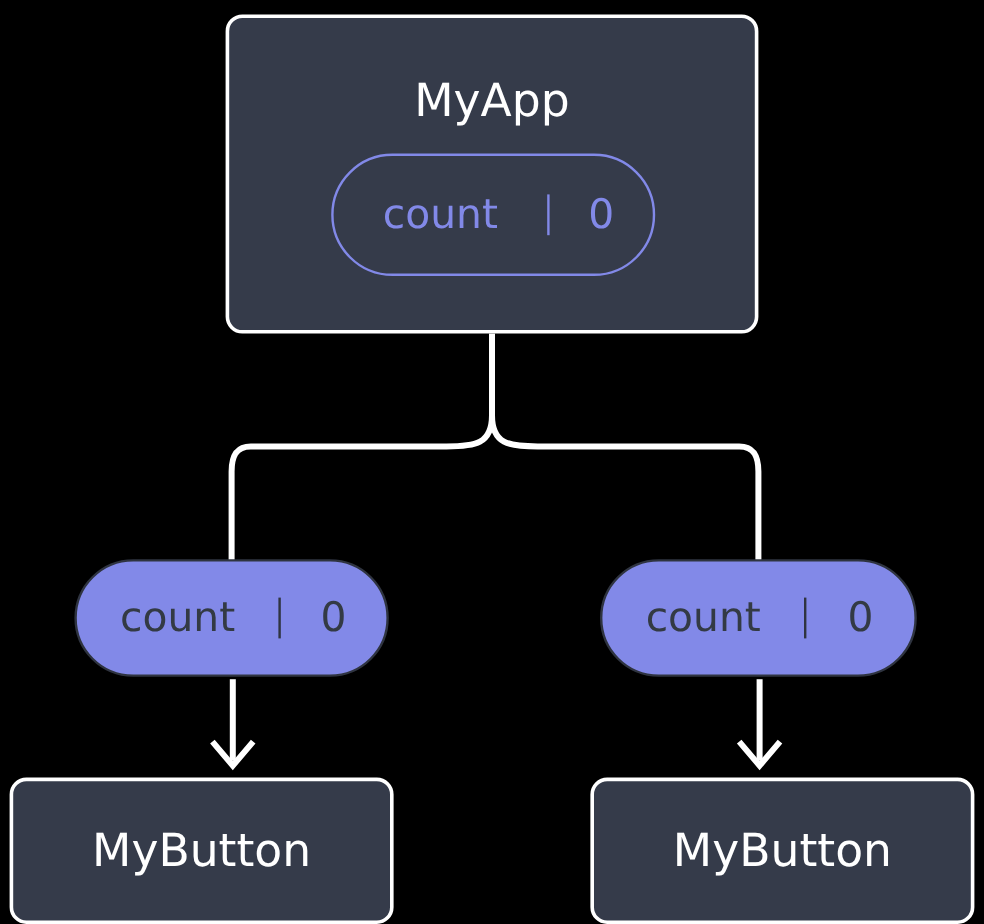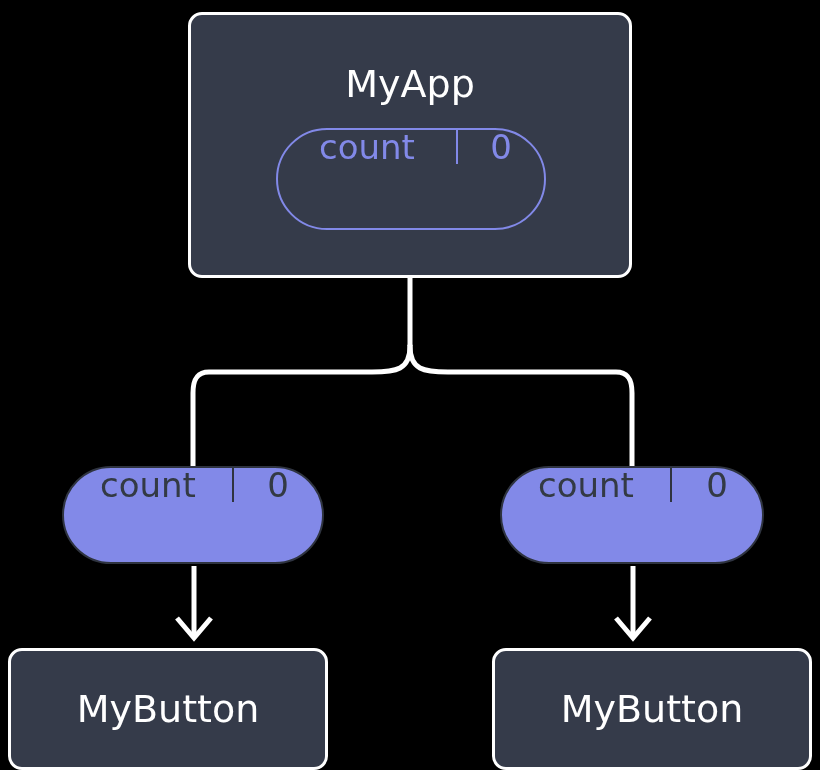--- a/index.html
+++ b/index.html
@@ -60,21 +60,21 @@
     top: 648px;
     width: 320px;
     height: 122px;
     justify-content: center;
   }
   
   .pill {
     position: absolute;
     box-sizing: border-box;
     display: flex;
-    align-items: flex-start;
+    align-items: center;
     border-radius: 999px;
     overflow: hidden;
   }
   .pill .pill-key,
   .pill .pill-val {
     display: flex;
     align-items: center;
     justify-content: center;
     font-size: 34px;
     line-height: 1;

